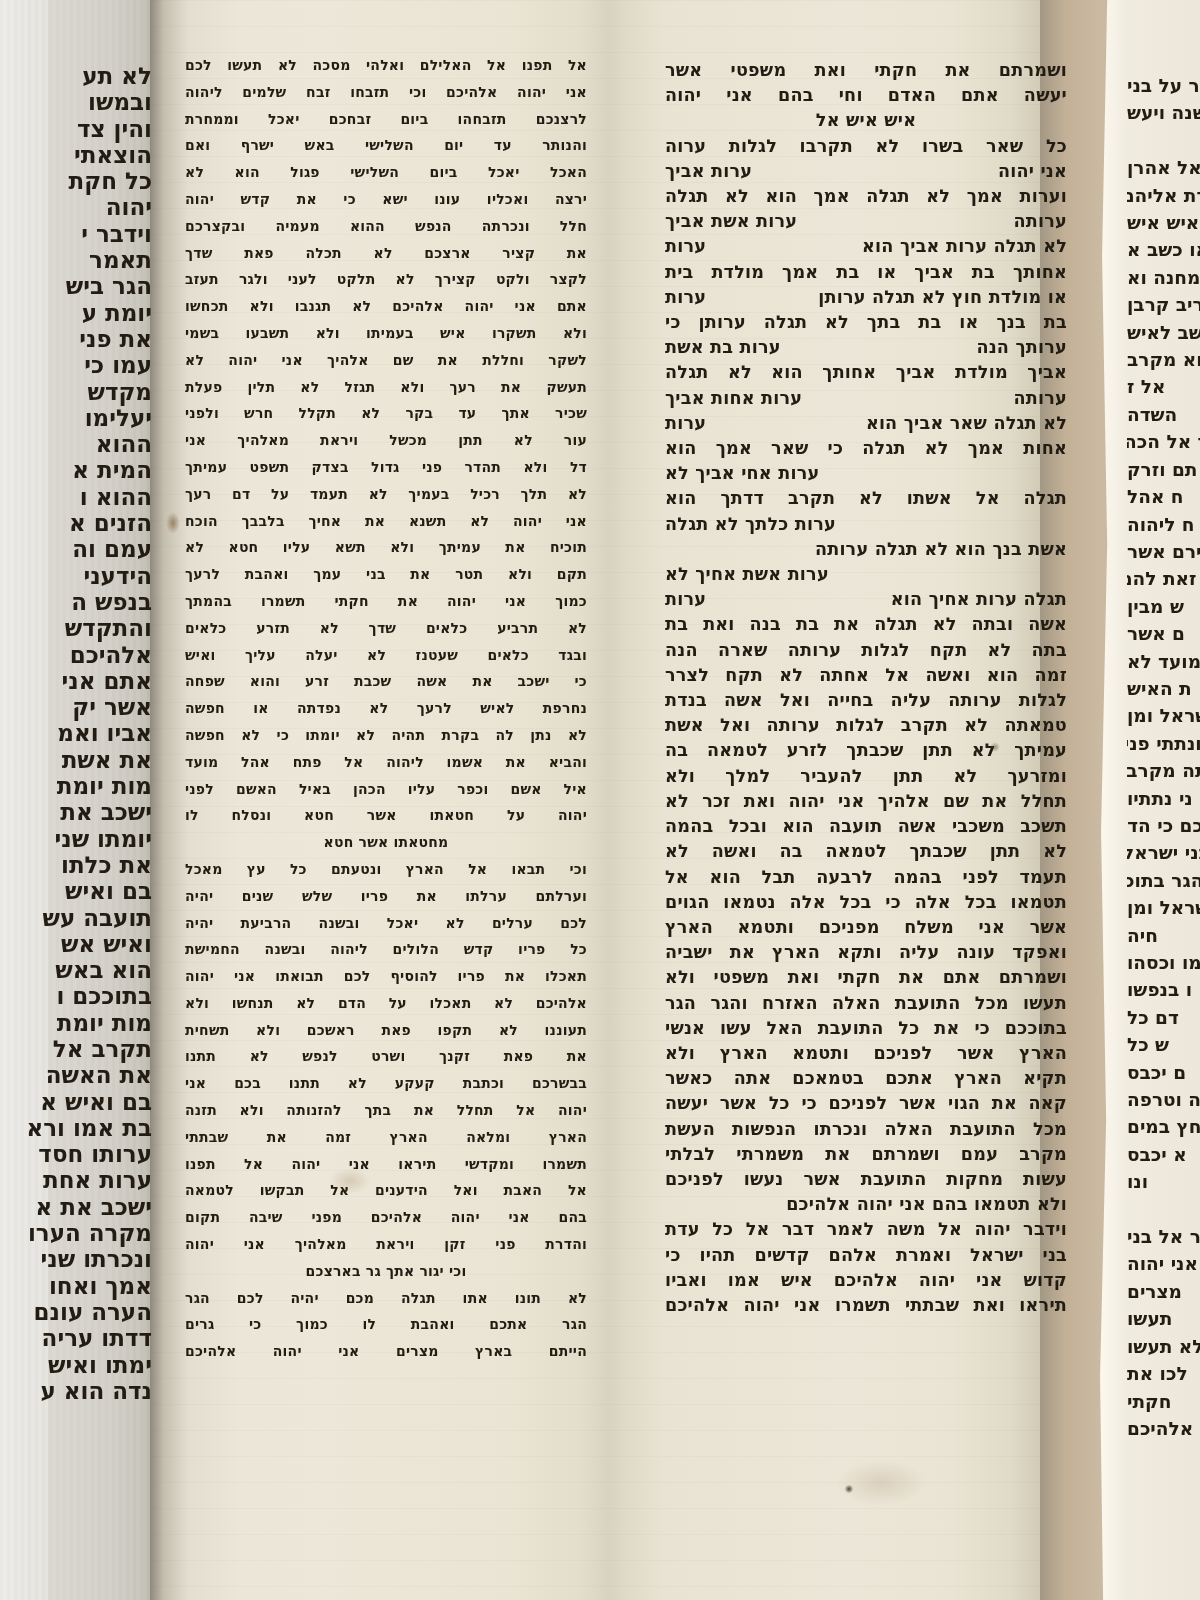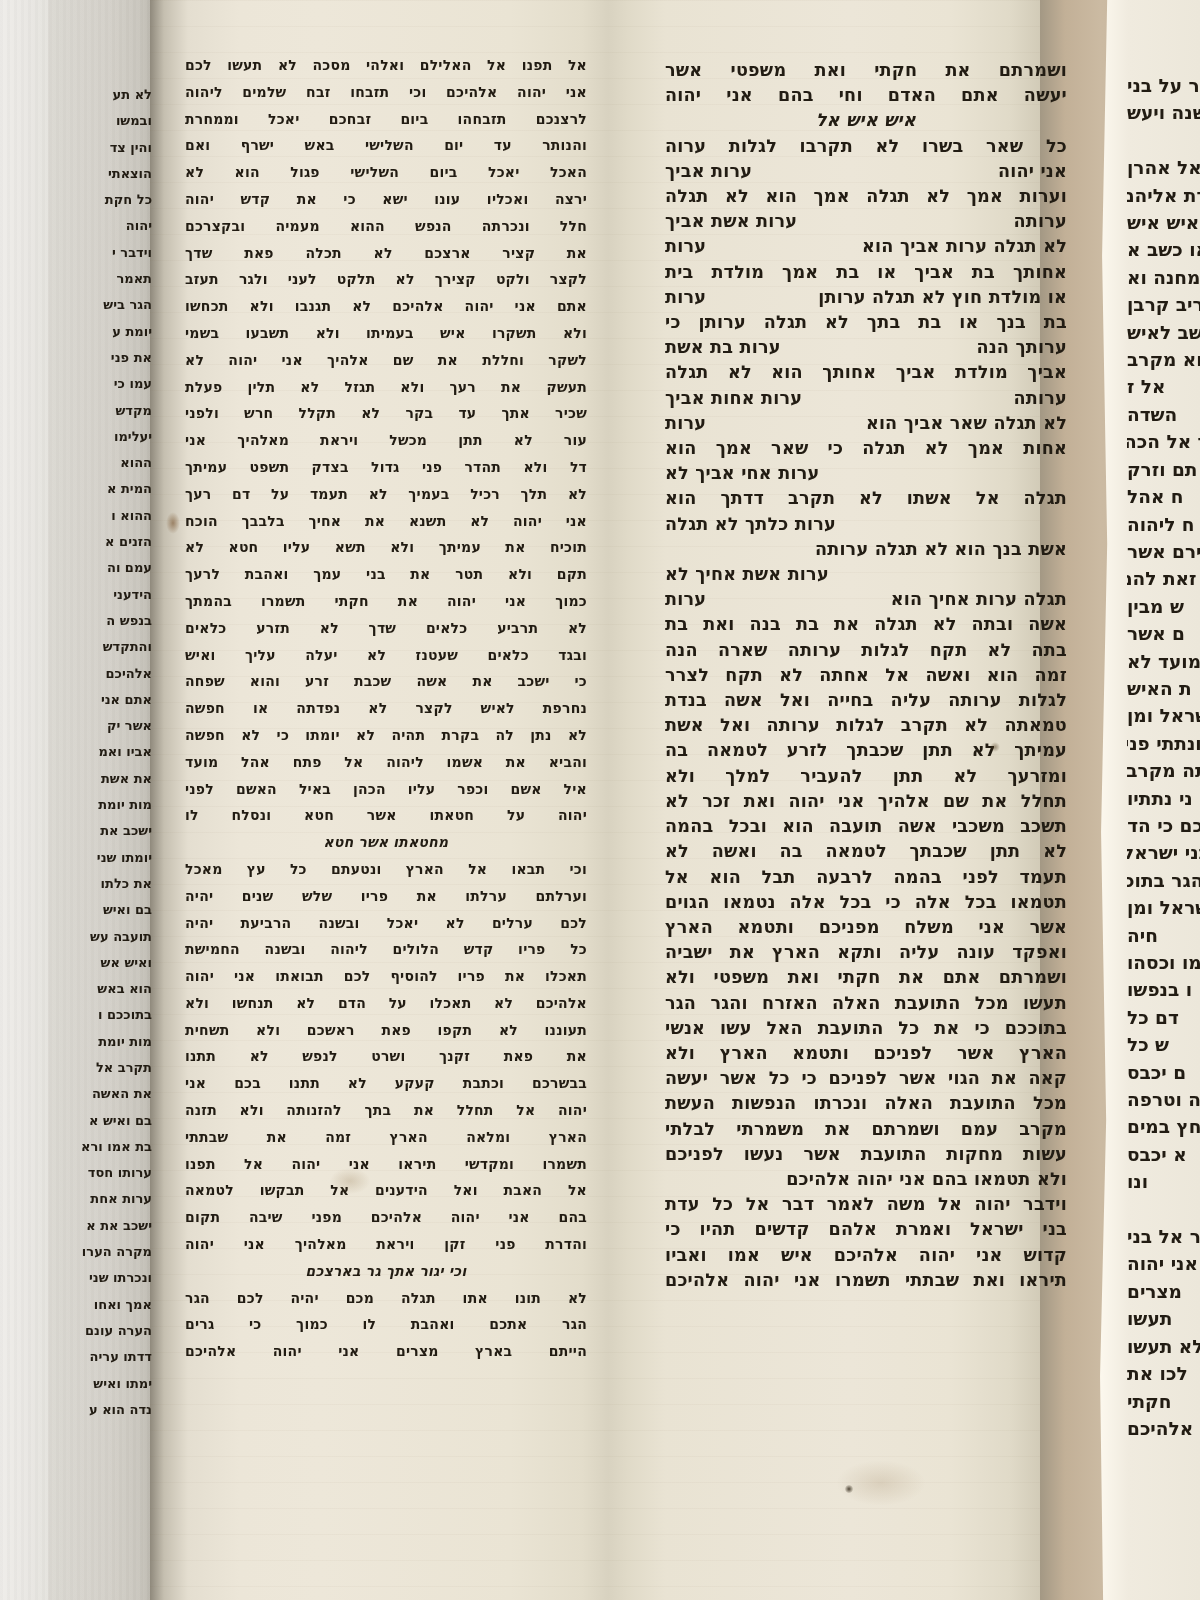--- a/index.html
+++ b/index.html
@@ -36,27 +36,27 @@
     position:absolute;left:1098px;top:0;width:102px;height:1600px;
     background:linear-gradient(to right,#fdf9ef 0,#f2edе1 8px,#f0ebdf 30px,#ece7da 102px);
     background:linear-gradient(to right,#fdf9ef 0,#f0ebdf 30px,#ece7da 102px);
     clip-path:polygon(9% 0,100% 0,100% 100%,5% 100%,2% 86%,8% 70%,3% 52%,9% 34%,4% 16%);
     box-shadow:-4px 0 6px rgba(90,70,40,0.35);
   }
   
   .hebrew{direction:rtl;color:#221c13;font-weight:700;}
   .col-main{position:absolute;}
   .line{white-space:pre;text-align:justify;text-align-last:justify;}
-  .line.c{text-align-last:center;font-style:italic;}
+  .line.c{text-align-last:center;}
   .line.r{text-align:right;text-align-last:right;}
   .line.g{display:flex;justify-content:space-between;}
   .col-lev19{left:185px;top:52px;width:402px;font-size:14px;line-height:26.8px;letter-spacing:0.2px;}
   .col-lev18{left:665px;top:58px;width:402px;font-size:17.6px;line-height:25.2px;letter-spacing:0.2px;}
   .col-frag-left{
-    left:0;top:82px;width:152px;font-size:13px;line-height:26.3px;
+    left:0;top:63px;width:152px;font-size:23px;line-height:26.3px;
     overflow:hidden;
   }
   .col-frag-left .fline{white-space:nowrap;text-align:right;}
   .col-frag-right{
     left:1127px;top:72px;width:94px;font-size:18.5px;line-height:27.4px;
     overflow:hidden;
   }
   .col-frag-right .fline{white-space:nowrap;text-align:left;}
   
   .stain{position:absolute;border-radius:50%;pointer-events:none;}
@@ -146,21 +146,21 @@
     <div class="line j">עור לא תתן מכשל ויראת מאלהיך אני</div>
     <div class="line j">דל ולא תהדר פני גדול בצדק תשפט עמיתך</div>
     <div class="line j">לא תלך רכיל בעמיך לא תעמד על דם רעך</div>
     <div class="line j">אני יהוה לא תשנא את אחיך בלבבך הוכח</div>
     <div class="line j">תוכיח את עמיתך ולא תשא עליו חטא לא</div>
     <div class="line j">תקם ולא תטר את בני עמך ואהבת לרעך</div>
     <div class="line j">כמוך אני יהוה את חקתי תשמרו בהמתך</div>
     <div class="line j">לא תרביע כלאים שדך לא תזרע כלאים</div>
     <div class="line j">ובגד כלאים שעטנז לא יעלה עליך ואיש</div>
     <div class="line j">כי ישכב את אשה שכבת זרע והוא שפחה</div>
-    <div class="line j">נחרפת לאיש לקצר לא נפדתה או חפשה</div>
+    <div class="line j">נחרפת לאיש לרעך לא נפדתה או חפשה</div>
     <div class="line j">לא נתן לה בקרת תהיה לא יומתו כי לא חפשה</div>
     <div class="line j">והביא את אשמו ליהוה אל פתח אהל מועד</div>
     <div class="line j">איל אשם וכפר עליו הכהן באיל האשם לפני</div>
     <div class="line j">יהוה על חטאתו אשר חטא ונסלח לו</div>
     <div class="line c">מחטאתו אשר חטא</div>
     <div class="line j">וכי תבאו אל הארץ ונטעתם כל עץ מאכל</div>
     <div class="line j">וערלתם ערלתו את פריו שלש שנים יהיה</div>
     <div class="line j">לכם ערלים לא יאכל ובשנה הרביעת יהיה</div>
     <div class="line j">כל פריו קדש הלולים ליהוה ובשנה החמישת</div>
     <div class="line j">תאכלו את פריו להוסיף לכם תבואתו אני יהוה</div>
@@ -213,20 +213,21 @@
     <div class="line j">תשכב משכבי אשה תועבה הוא ובכל בהמה</div>
     <div class="line j">לא תתן שכבתך לטמאה בה ואשה לא</div>
     <div class="line j">תעמד לפני בהמה לרבעה תבל הוא אל</div>
     <div class="line j">תטמאו בכל אלה כי בכל אלה נטמאו הגוים</div>
     <div class="line j">אשר אני משלח מפניכם ותטמא הארץ</div>
     <div class="line j">ואפקד עונה עליה ותקא הארץ את ישביה</div>
     <div class="line j">ושמרתם אתם את חקתי ואת משפטי ולא</div>
     <div class="line j">תעשו מכל התועבת האלה האזרח והגר הגר</div>
     <div class="line j">בתוככם כי את כל התועבת האל עשו אנשי</div>
     <div class="line j">הארץ אשר לפניכם ותטמא הארץ ולא</div>
+    <div class="line j">תקיא הארץ אתכם בטמאכם אתה כאשר</div>
     <div class="line j">קאה את הגוי אשר לפניכם כי כל אשר יעשה</div>
     <div class="line j">מכל התועבת האלה ונכרתו הנפשות העשת</div>
     <div class="line j">מקרב עמם ושמרתם את משמרתי לבלתי</div>
     <div class="line j">עשות מחקות התועבת אשר נעשו לפניכם</div>
     <div class="line r">ולא תטמאו בהם אני יהוה אלהיכם</div>
     <div class="line j">וידבר יהוה אל משה לאמר דבר אל כל עדת</div>
     <div class="line j">בני ישראל ואמרת אלהם קדשים תהיו כי</div>
     <div class="line j">קדוש אני יהוה אלהיכם איש אמו ואביו</div>
     <div class="line j">תיראו ואת שבתתי תשמרו אני יהוה אלהיכם</div>
   </div>

